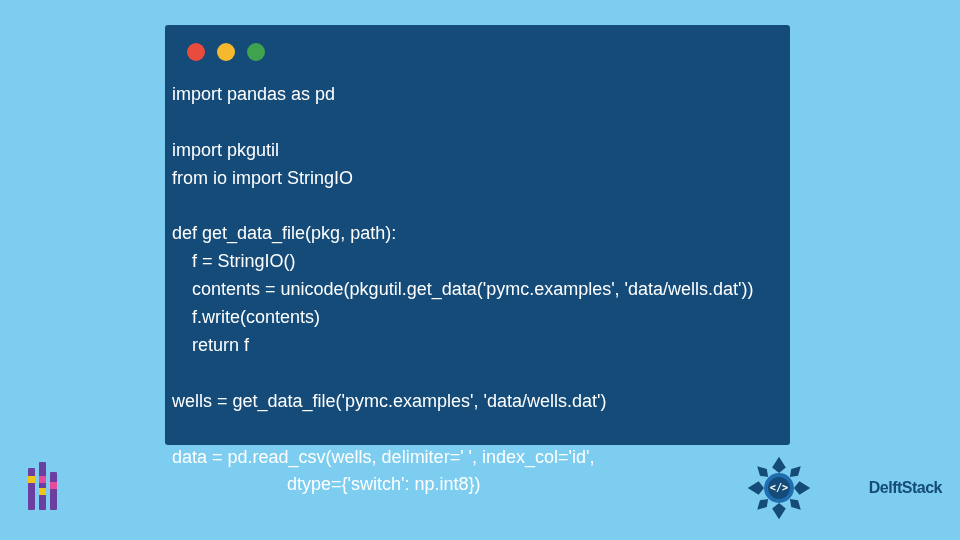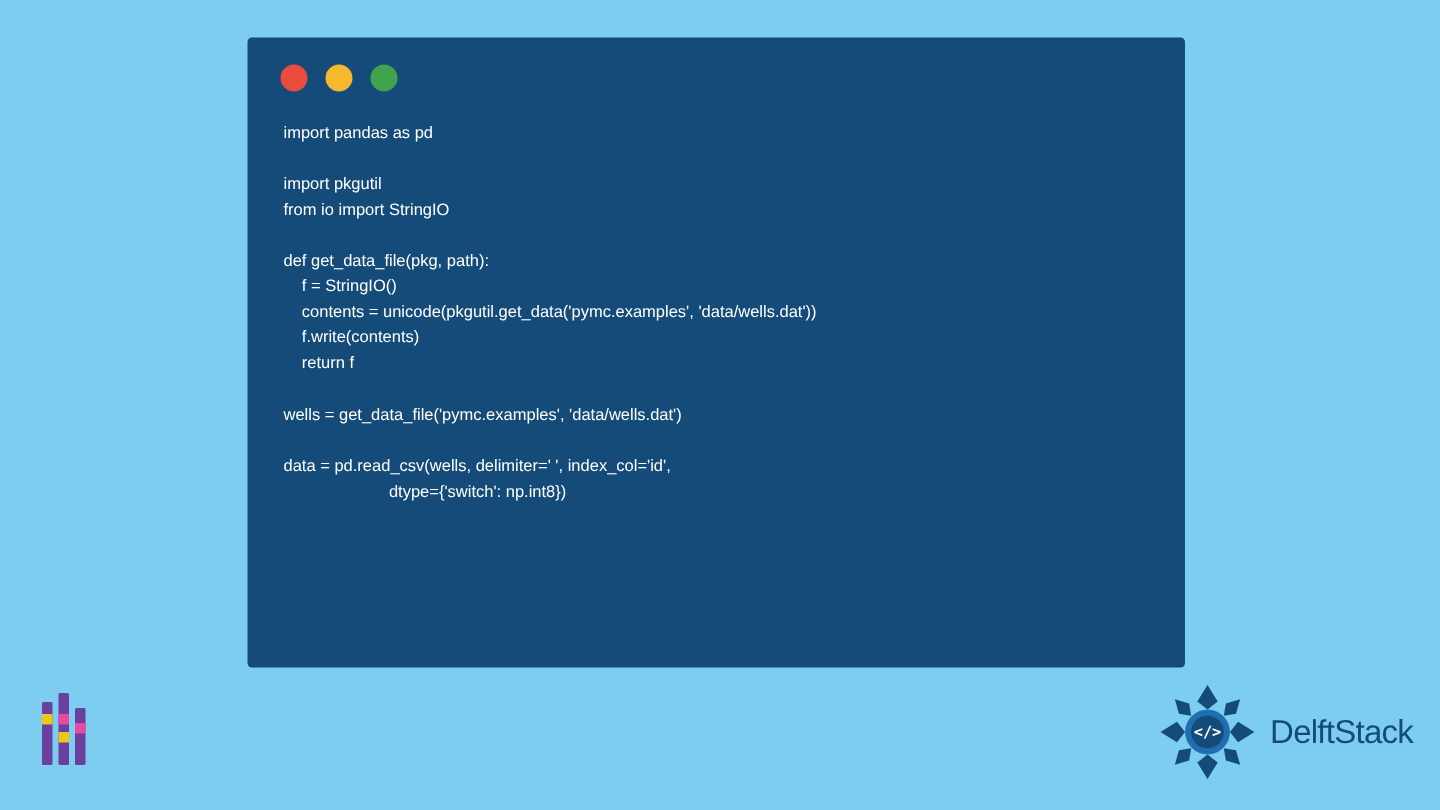--- a/index.html
+++ b/index.html
@@ -27,24 +27,24 @@
   }
   .dot {
     width: 18px;
     height: 18px;
     border-radius: 50%;
   }
   .dot-red { background: #e94b3c; }
   .dot-yellow { background: #f5b82e; }
   .dot-green { background: #3fa34d; }
   .code-body {
-    padding: 10px 24px 20px 24px;
+    padding: 10px 24px 20px 7px;
     color: #ffffff;
     font-family: "Segoe UI", Arial, sans-serif;
-    font-size: 11px;
+    font-size: 18px;
     line-height: 1.55;
     white-space: pre;
     font-weight: 400;
   }
   .left-logo {
     position: absolute;
     left: 18px;
     bottom: 30px;
     width: 48px;
     height: 48px;
@@ -74,23 +74,24 @@
   .right-logo {
     position: absolute;
     right: 18px;
     bottom: 18px;
     display: flex;
     align-items: center;
     gap: 8px;
   }
   .brand-text {
     color: #144b78;
-    font-size: 22px;
-    font-weight: 400;
+    font-size: 16px;
+    font-weight: 700;
     letter-spacing: -0.5px;
+    margin-left: 48px;
   }
   .flower-badge {
     width: 68px;
     height: 68px;
     position: relative;
   }
 </style>
 </head>
 <body>
 

